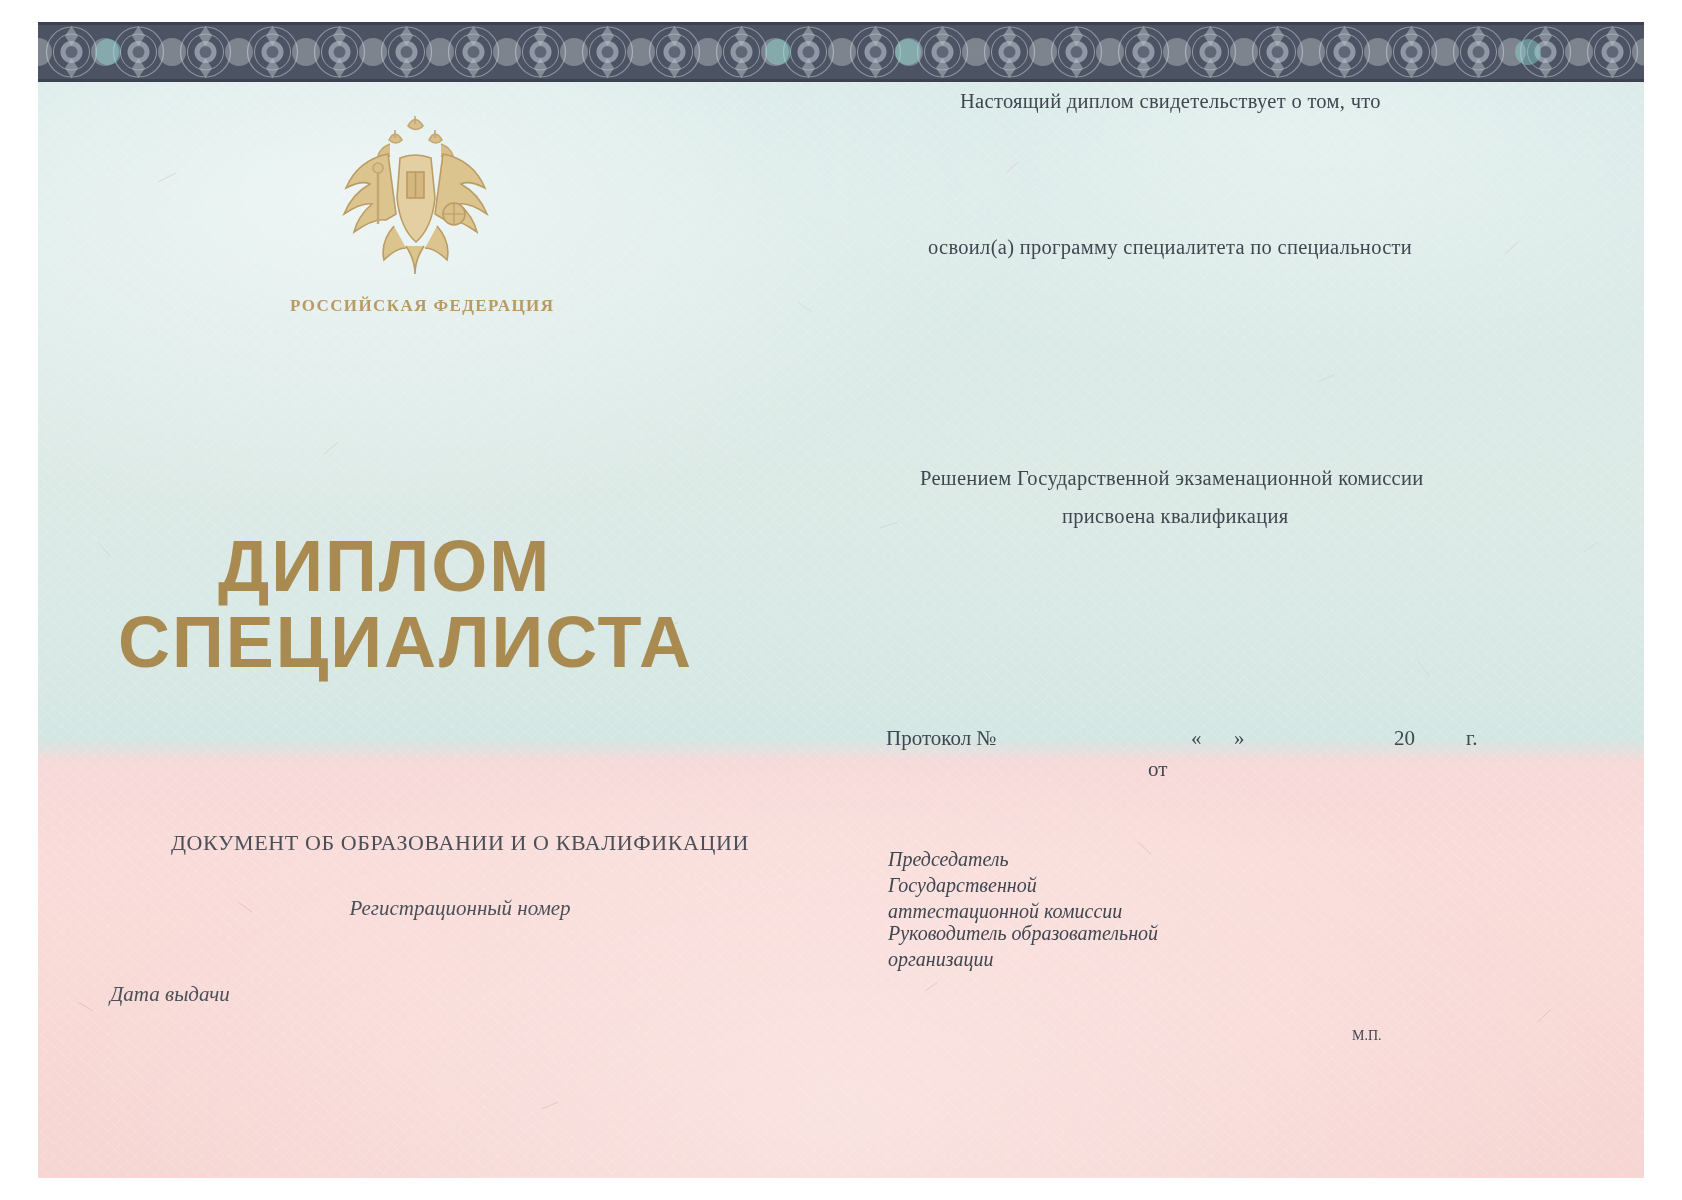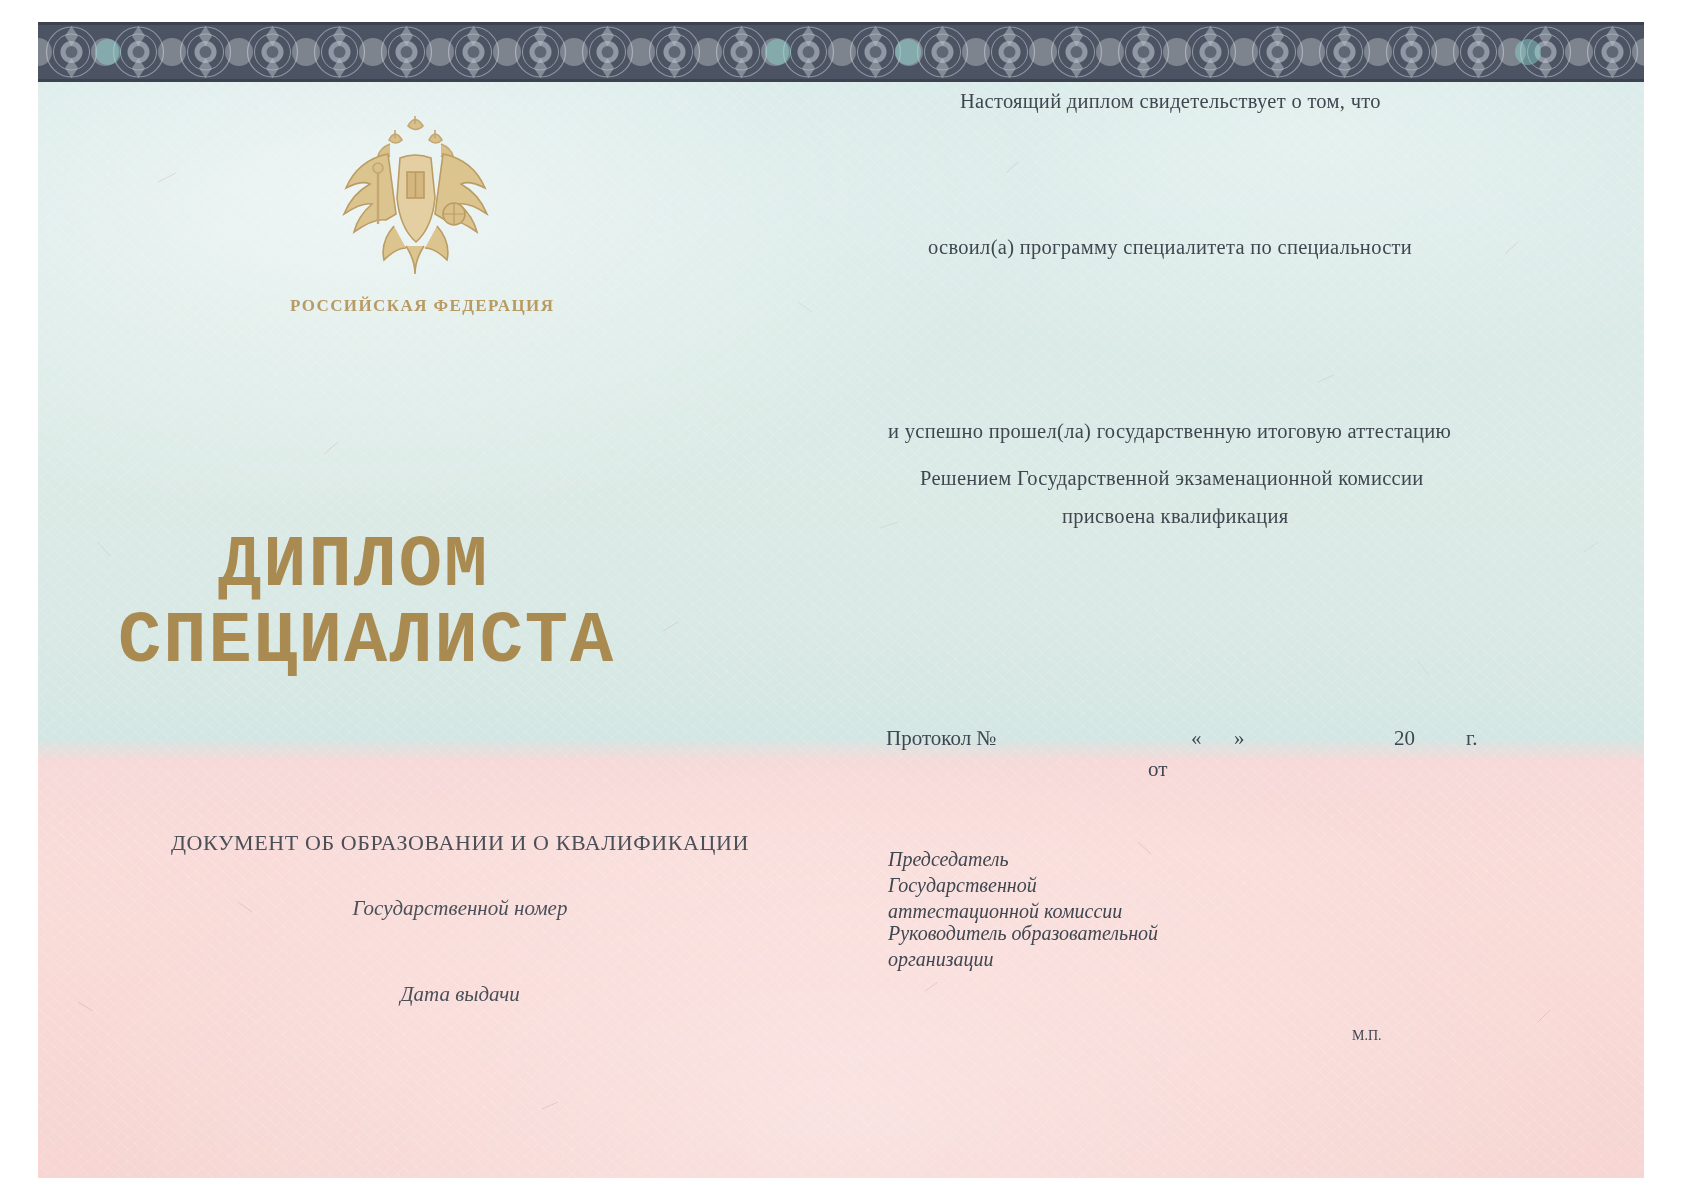--- a/index.html
+++ b/index.html
@@ -98,21 +98,21 @@
     font-weight: 700;
     white-space: nowrap;
   }
 
   .diploma-title {
     position: absolute;
     left: 118px;
     top: 528px;
     width: 700px;
     color: #a98b52;
-    font-family: Liberation Mono, monospace;
+    font-family: Liberation Sans, sans-serif;
     font-weight: 700;
     font-size: 72px;
     line-height: 76px;
     letter-spacing: 2px;
   }
   .diploma-title .l1 { display: block; padding-left: 100px; }
   .diploma-title .l2 { display: block; padding-left: 0px; }
 
   .doc-subtitle {
     position: absolute;
@@ -134,21 +134,21 @@
     color: #4a4f58;
     font-size: 21px;
     font-style: italic;
     font-family: "Liberation Serif", serif;
   }
   .issue-date {
     position: absolute;
     left: 110px;
     top: 982px;
     width: 700px;
-    text-align: center;
+    text-align: left;
     color: #4a4f58;
     font-size: 21px;
     font-style: italic;
     font-family: "Liberation Serif", serif;
   }
 
   
   .r-line {
     position: absolute;
     color: #3f4650;
@@ -288,26 +288,25 @@
     </svg>
     <div class="rf-label">РОССИЙСКАЯ ФЕДЕРАЦИЯ</div>
   </div>
 
   <div class="diploma-title">
     <span class="l1">ДИПЛОМ</span>
     <span class="l2">СПЕЦИАЛИСТА</span>
   </div>
 
   <div class="doc-subtitle">ДОКУМЕНТ ОБ ОБРАЗОВАНИИ И О КВАЛИФИКАЦИИ</div>
-  <div class="reg-number">Государственной номер</div>
+  <div class="reg-number">Регистрационный номер</div>
   <div class="issue-date">Дата выдачи</div>
 
   <div class="r-line r-cert">Настоящий диплом свидетельствует о том, что</div>
   <div class="r-line r-program">освоил(а) программу специалитета по специальности</div>
-  <div class="r-line r-passed">и успешно прошел(ла) государственную итоговую аттестацию</div>
   <div class="r-line r-decision">Решением Государственной экзаменационной комиссии</div>
   <div class="r-line r-qual">присвоена квалификация</div>
 
   <div class="protocol-row">
     <span class="pr-label">Протокол №</span>
     <span class="pr-ot">от</span>
     <span class="pr-q1">«</span>
     <span class="pr-q2">»</span>
     <span class="pr-20">20</span>
     <span class="pr-g">г.</span>

